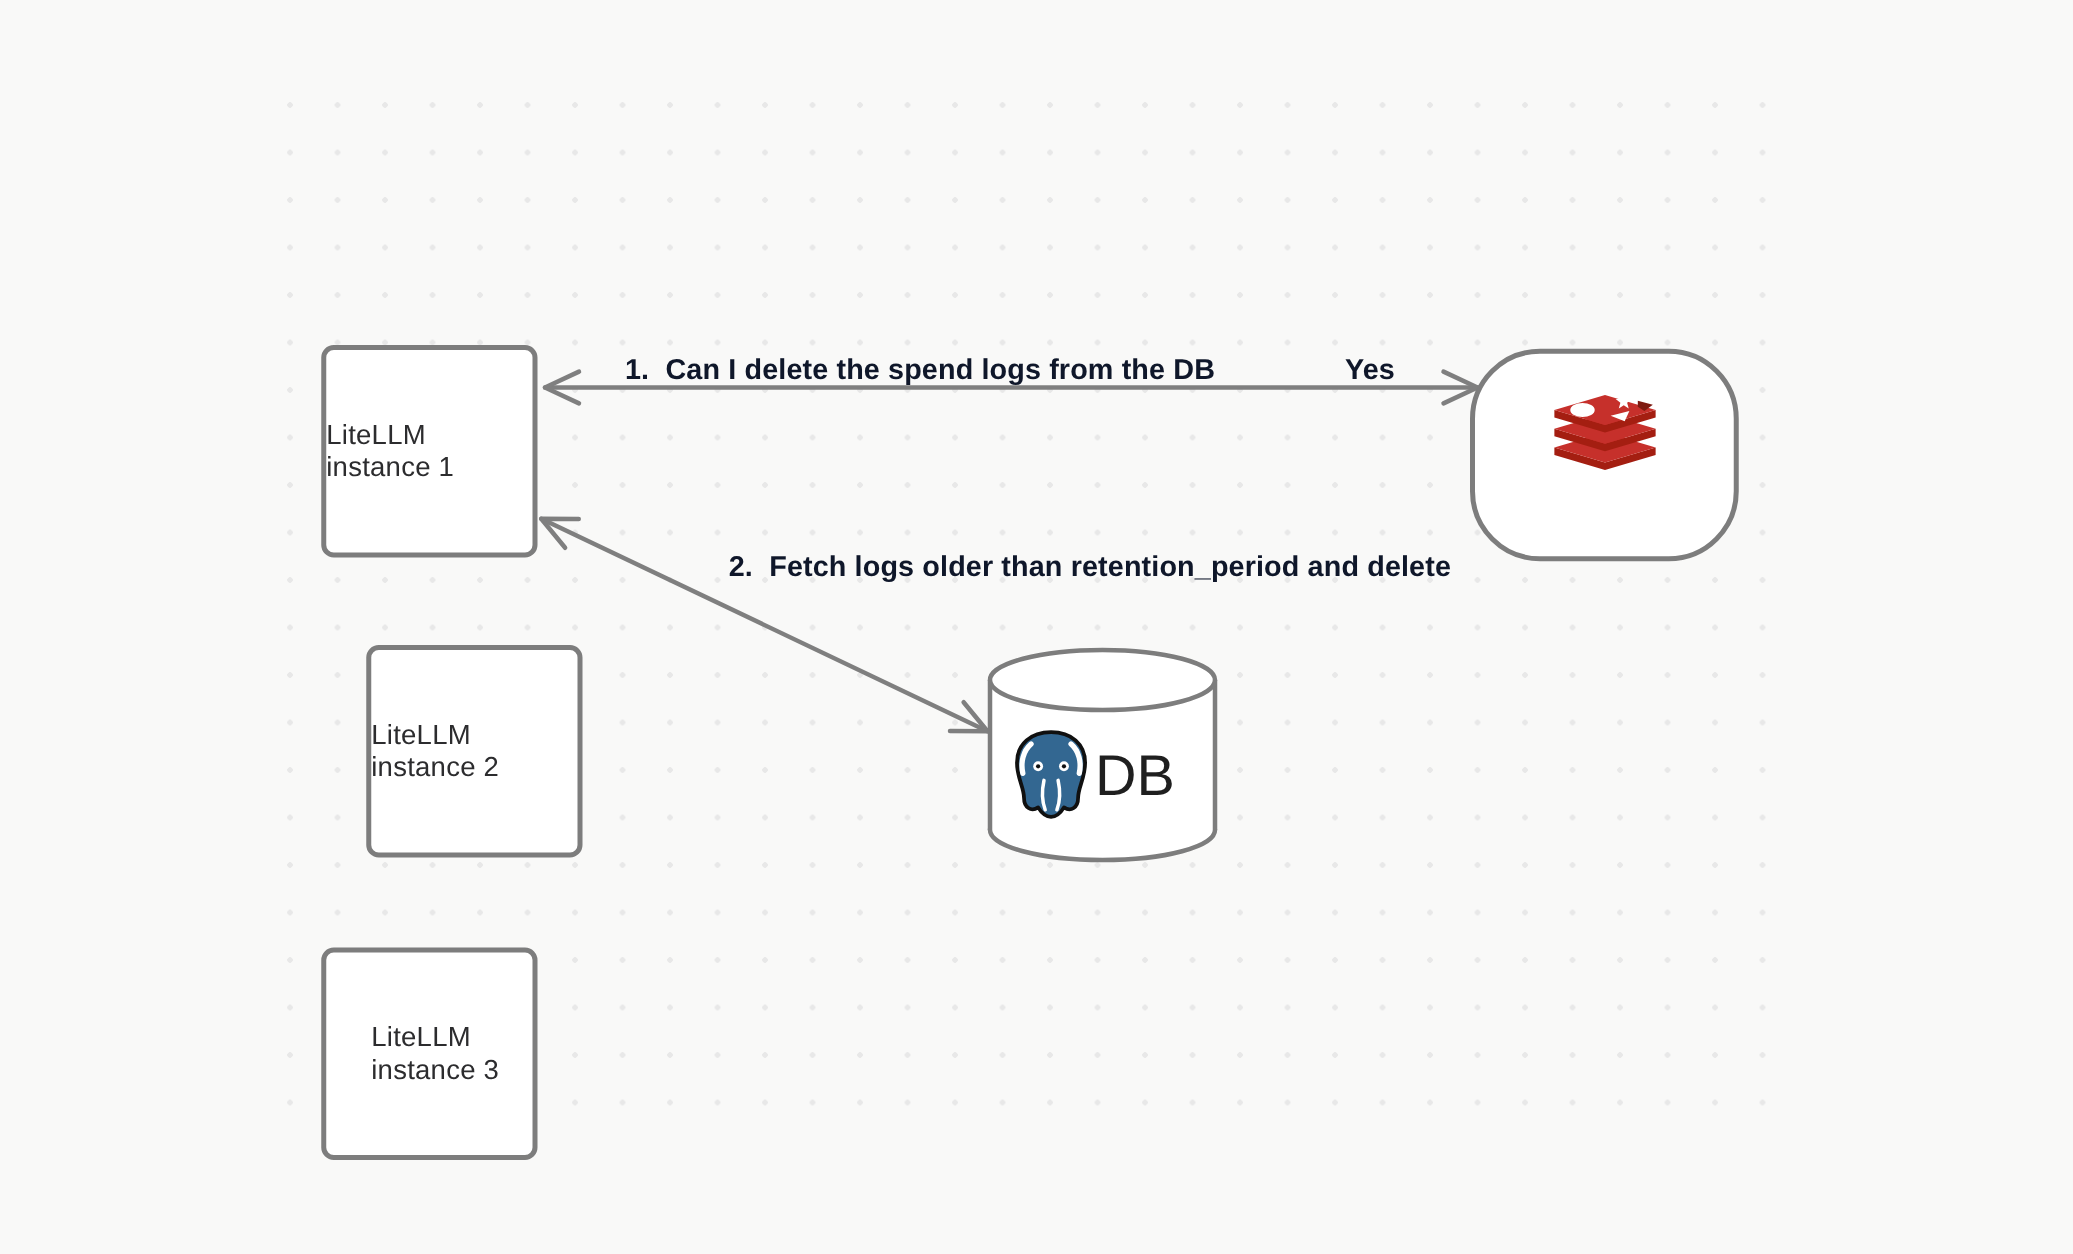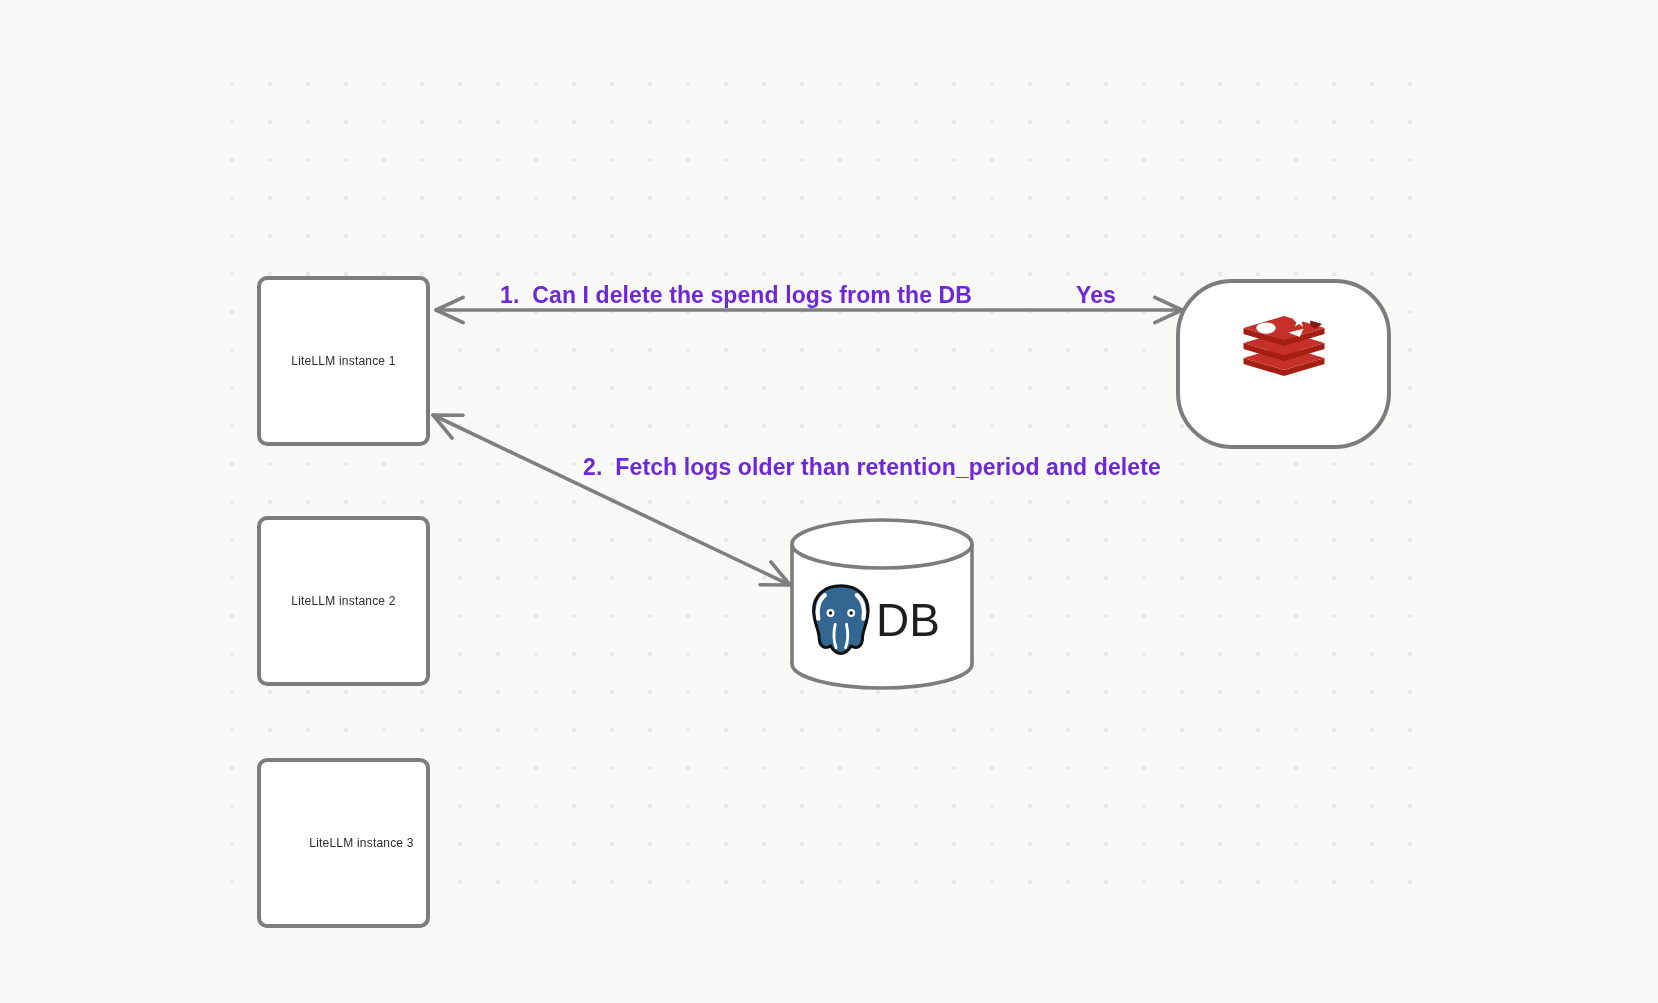--- a/index.html
+++ b/index.html
@@ -12,26 +12,26 @@
     position:absolute;left:213px;top:65px;width:1217px;height:837px;
     background-image:radial-gradient(circle at 19px 19px,#e8e8e8 2px,rgba(0,0,0,0) 2.4px);
     background-size:38px 38px;
   }
   .inst-box{
     position:absolute;left:257px;width:173px;height:170px;
     background:#ffffff;border:4px solid #7d7d7d;border-radius:10px;
     box-sizing:border-box;display:flex;align-items:center;justify-content:center;
   }
   .inst-box span{
-    font-size:12px;color:#2c2c2e;letter-spacing:0.2px;
+    font-size:22px;color:#2c2c2e;letter-spacing:0.2px;
   }
   .edges-layer{position:absolute;left:0;top:0;width:1658px;height:1003px;}
   .edge{fill:none;stroke:#7f7f7f;stroke-width:3.6px;stroke-linecap:round;stroke-linejoin:round;}
   .edge-label{
-    position:absolute;font-weight:bold;font-size:23px;color:#6d28d9;
+    position:absolute;font-weight:bold;font-size:23px;color:#0f172a;
     white-space:pre;line-height:1.15;letter-spacing:0.1px;
   }
   .redis-node{
     position:absolute;left:1176px;top:279px;width:215px;height:170px;
     background:#ffffff;border:4px solid #7d7d7d;border-radius:56px;
     box-sizing:border-box;
   }
   .redis-logo{position:absolute;left:59px;top:30px;}
   .r-top{fill:#c6302b;}
   .r-side{fill:#a41e11;}
@@ -51,21 +51,21 @@
 </head>
 <body>
 
 <div class="canvas">
 
   <div class="dot-grid"></div>
 
   <div class="inst-box" style="top:276px;">
     <span>LiteLLM instance 1</span>
   </div>
-  <div class="inst-box" style="top:516px;">
+  <div class="inst-box" style="top:516px;margin-left:36px;">
     <span>LiteLLM instance 2</span>
   </div>
   <div class="inst-box" style="top:758px;padding-left:36px;">
     <span>LiteLLM instance 3</span>
   </div>
 
   <svg class="edges-layer" width="1658" height="1003" viewBox="0 0 1658 1003" xmlns="http://www.w3.org/2000/svg">
     <g class="edge">
       <line x1="436" y1="310" x2="1182" y2="310"></line>
       <polyline points="463.2,297.3 436,310 463.2,322.7"></polyline>
@@ -73,21 +73,21 @@
     </g>
     <g class="edge">
       <line x1="433" y1="415" x2="790" y2="585"></line>
       <polyline points="452.1,438.2 433,415 463,415.2"></polyline>
       <polyline points="770.9,561.8 790,585 760,584.8"></polyline>
     </g>
   </svg>
 
   <div class="edge-label" style="left:500px;top:282px;">1.  Can I delete the spend logs from the DB</div>
   <div class="edge-label" style="left:1076px;top:282px;">Yes</div>
-  <div class="edge-label" style="left:583px;top:454px;">2.  Fetch logs older than retention_period and delete</div>
+  <div class="edge-label" style="left:583px;top:440px;">2.  Fetch logs older than retention_period and delete</div>
 
   <div class="redis-node">
     <svg class="redis-logo" width="90" height="69" viewBox="0 0 120 92" xmlns="http://www.w3.org/2000/svg">
 
       <polygon class="r-side" points="6,60 60,76 114,60 114,68 60,84 6,68"></polygon>
       <polygon class="r-top" points="60,44 114,60 60,76 6,60"></polygon>
 
       <polygon class="r-side" points="6,40 60,56 114,40 114,48 60,64 6,48"></polygon>
       <polygon class="r-top" points="60,24 114,40 60,56 6,40"></polygon>
 

